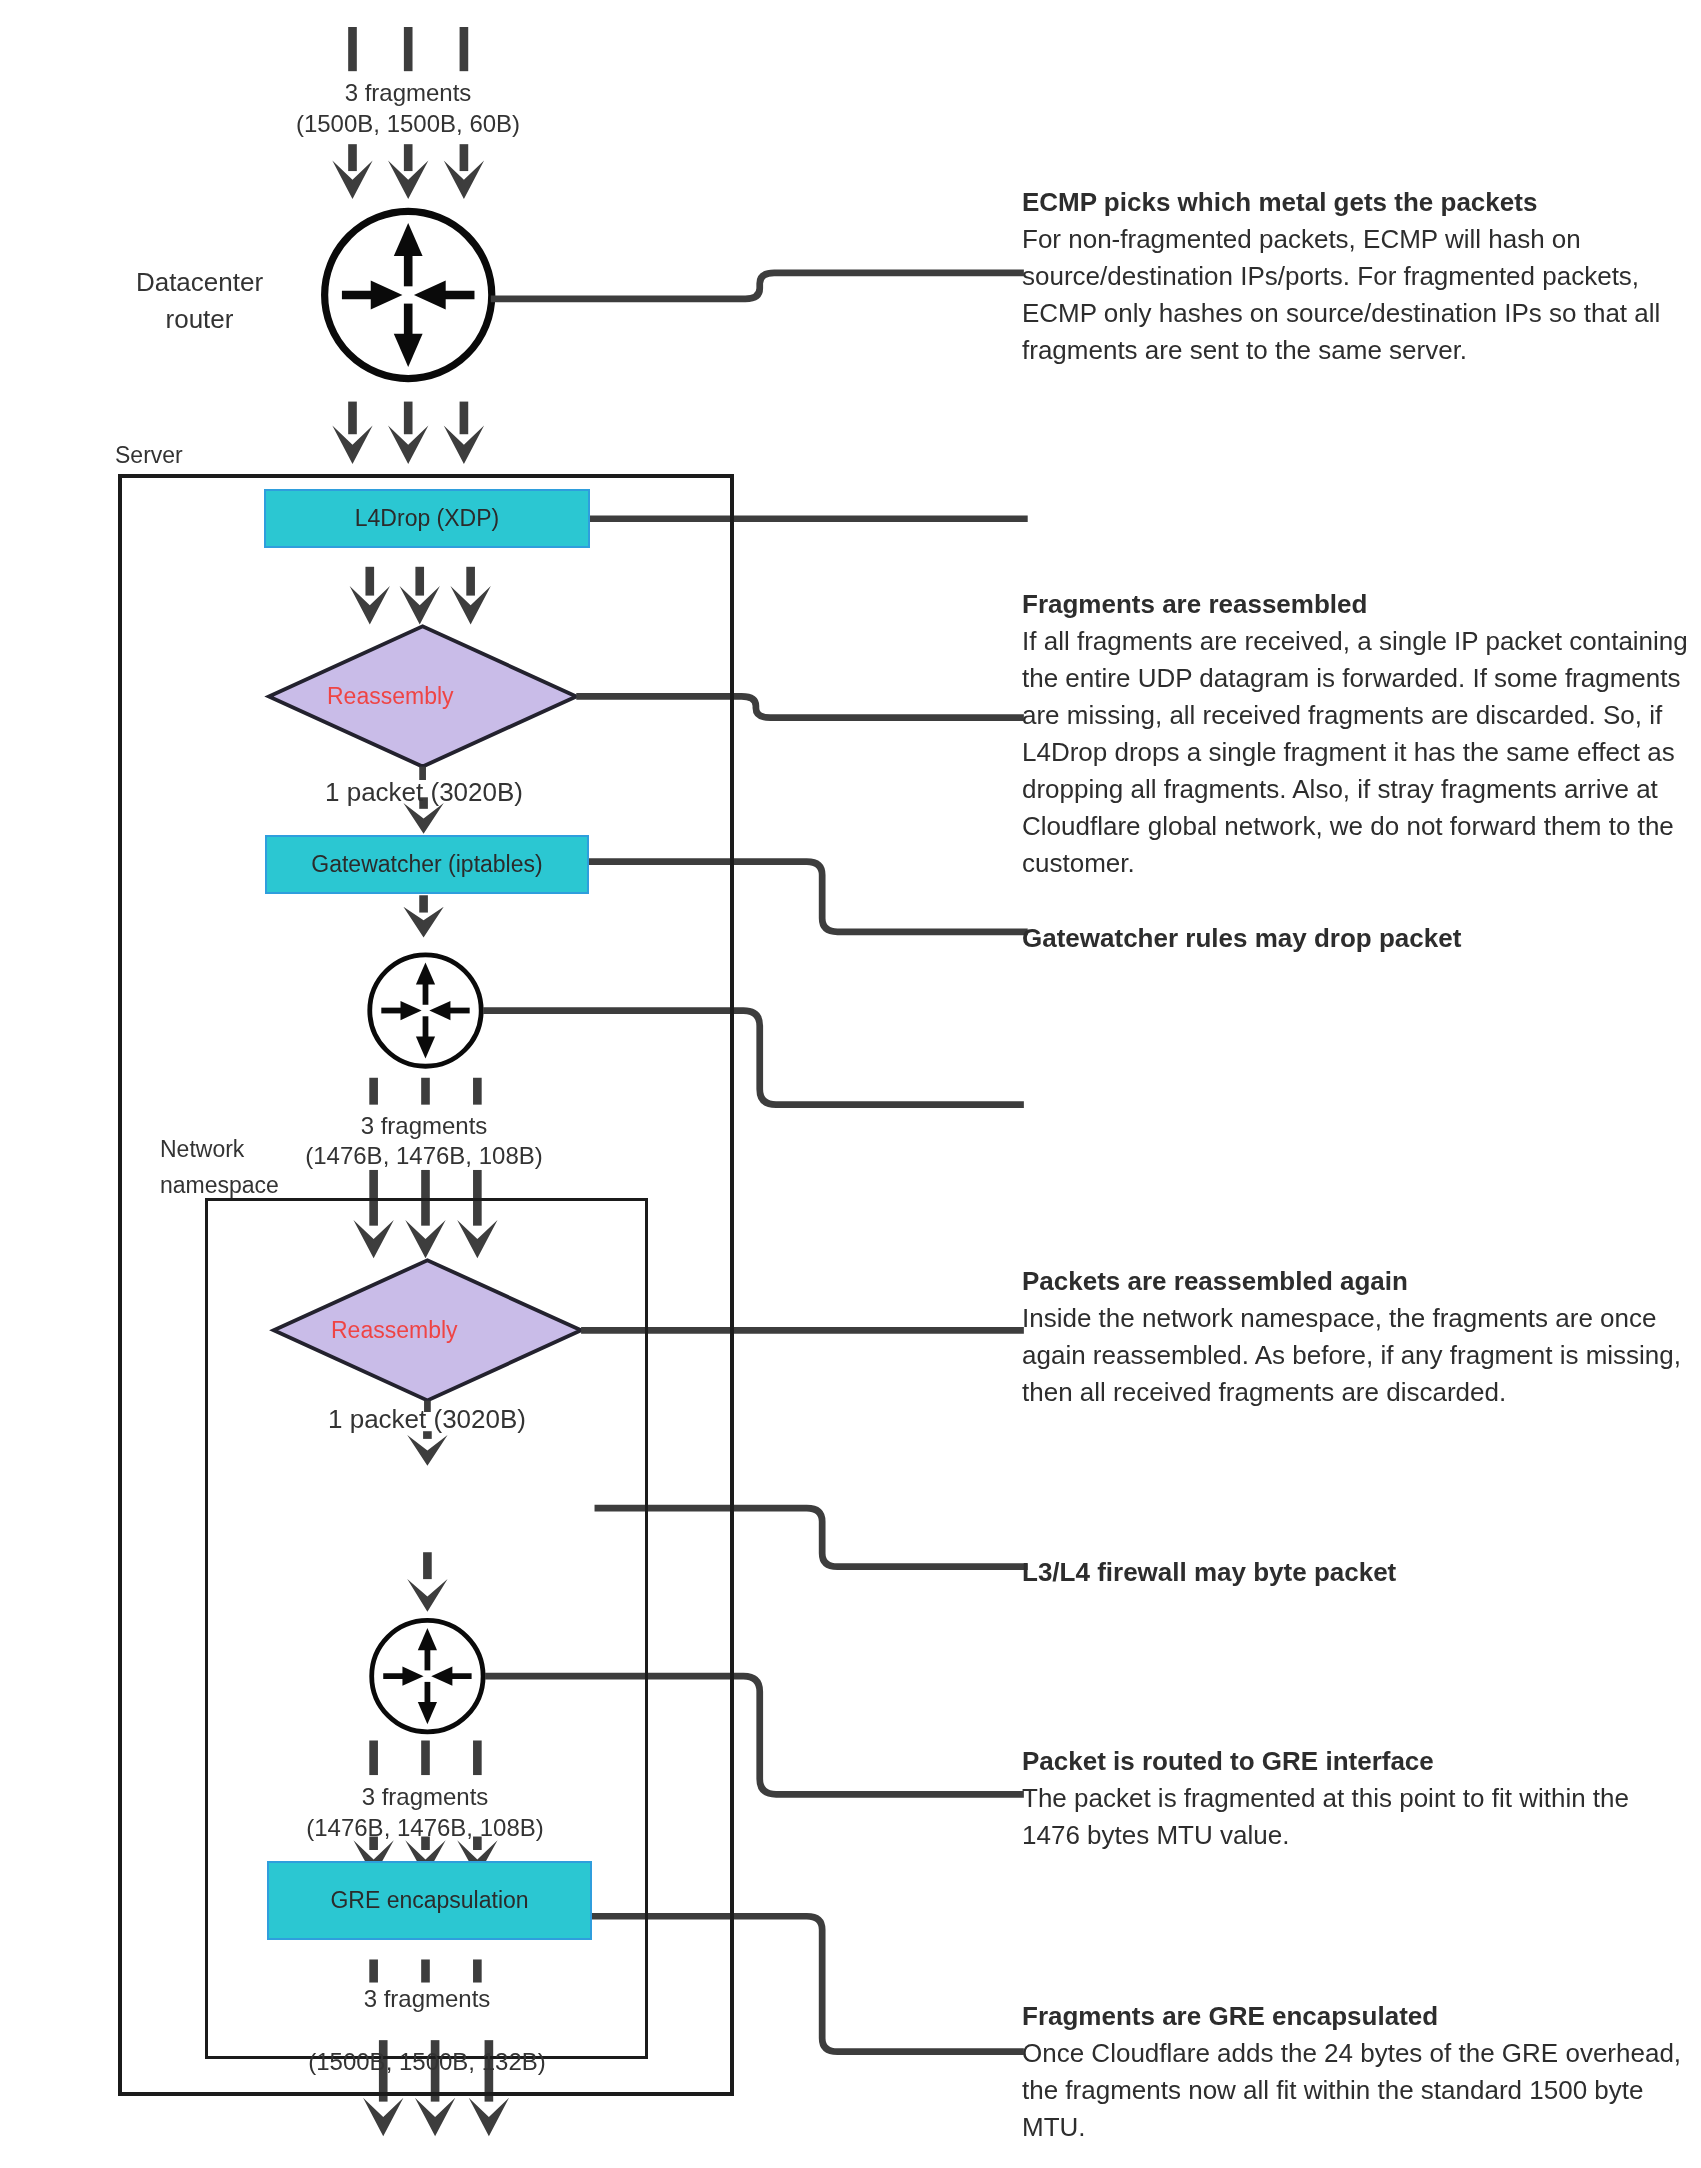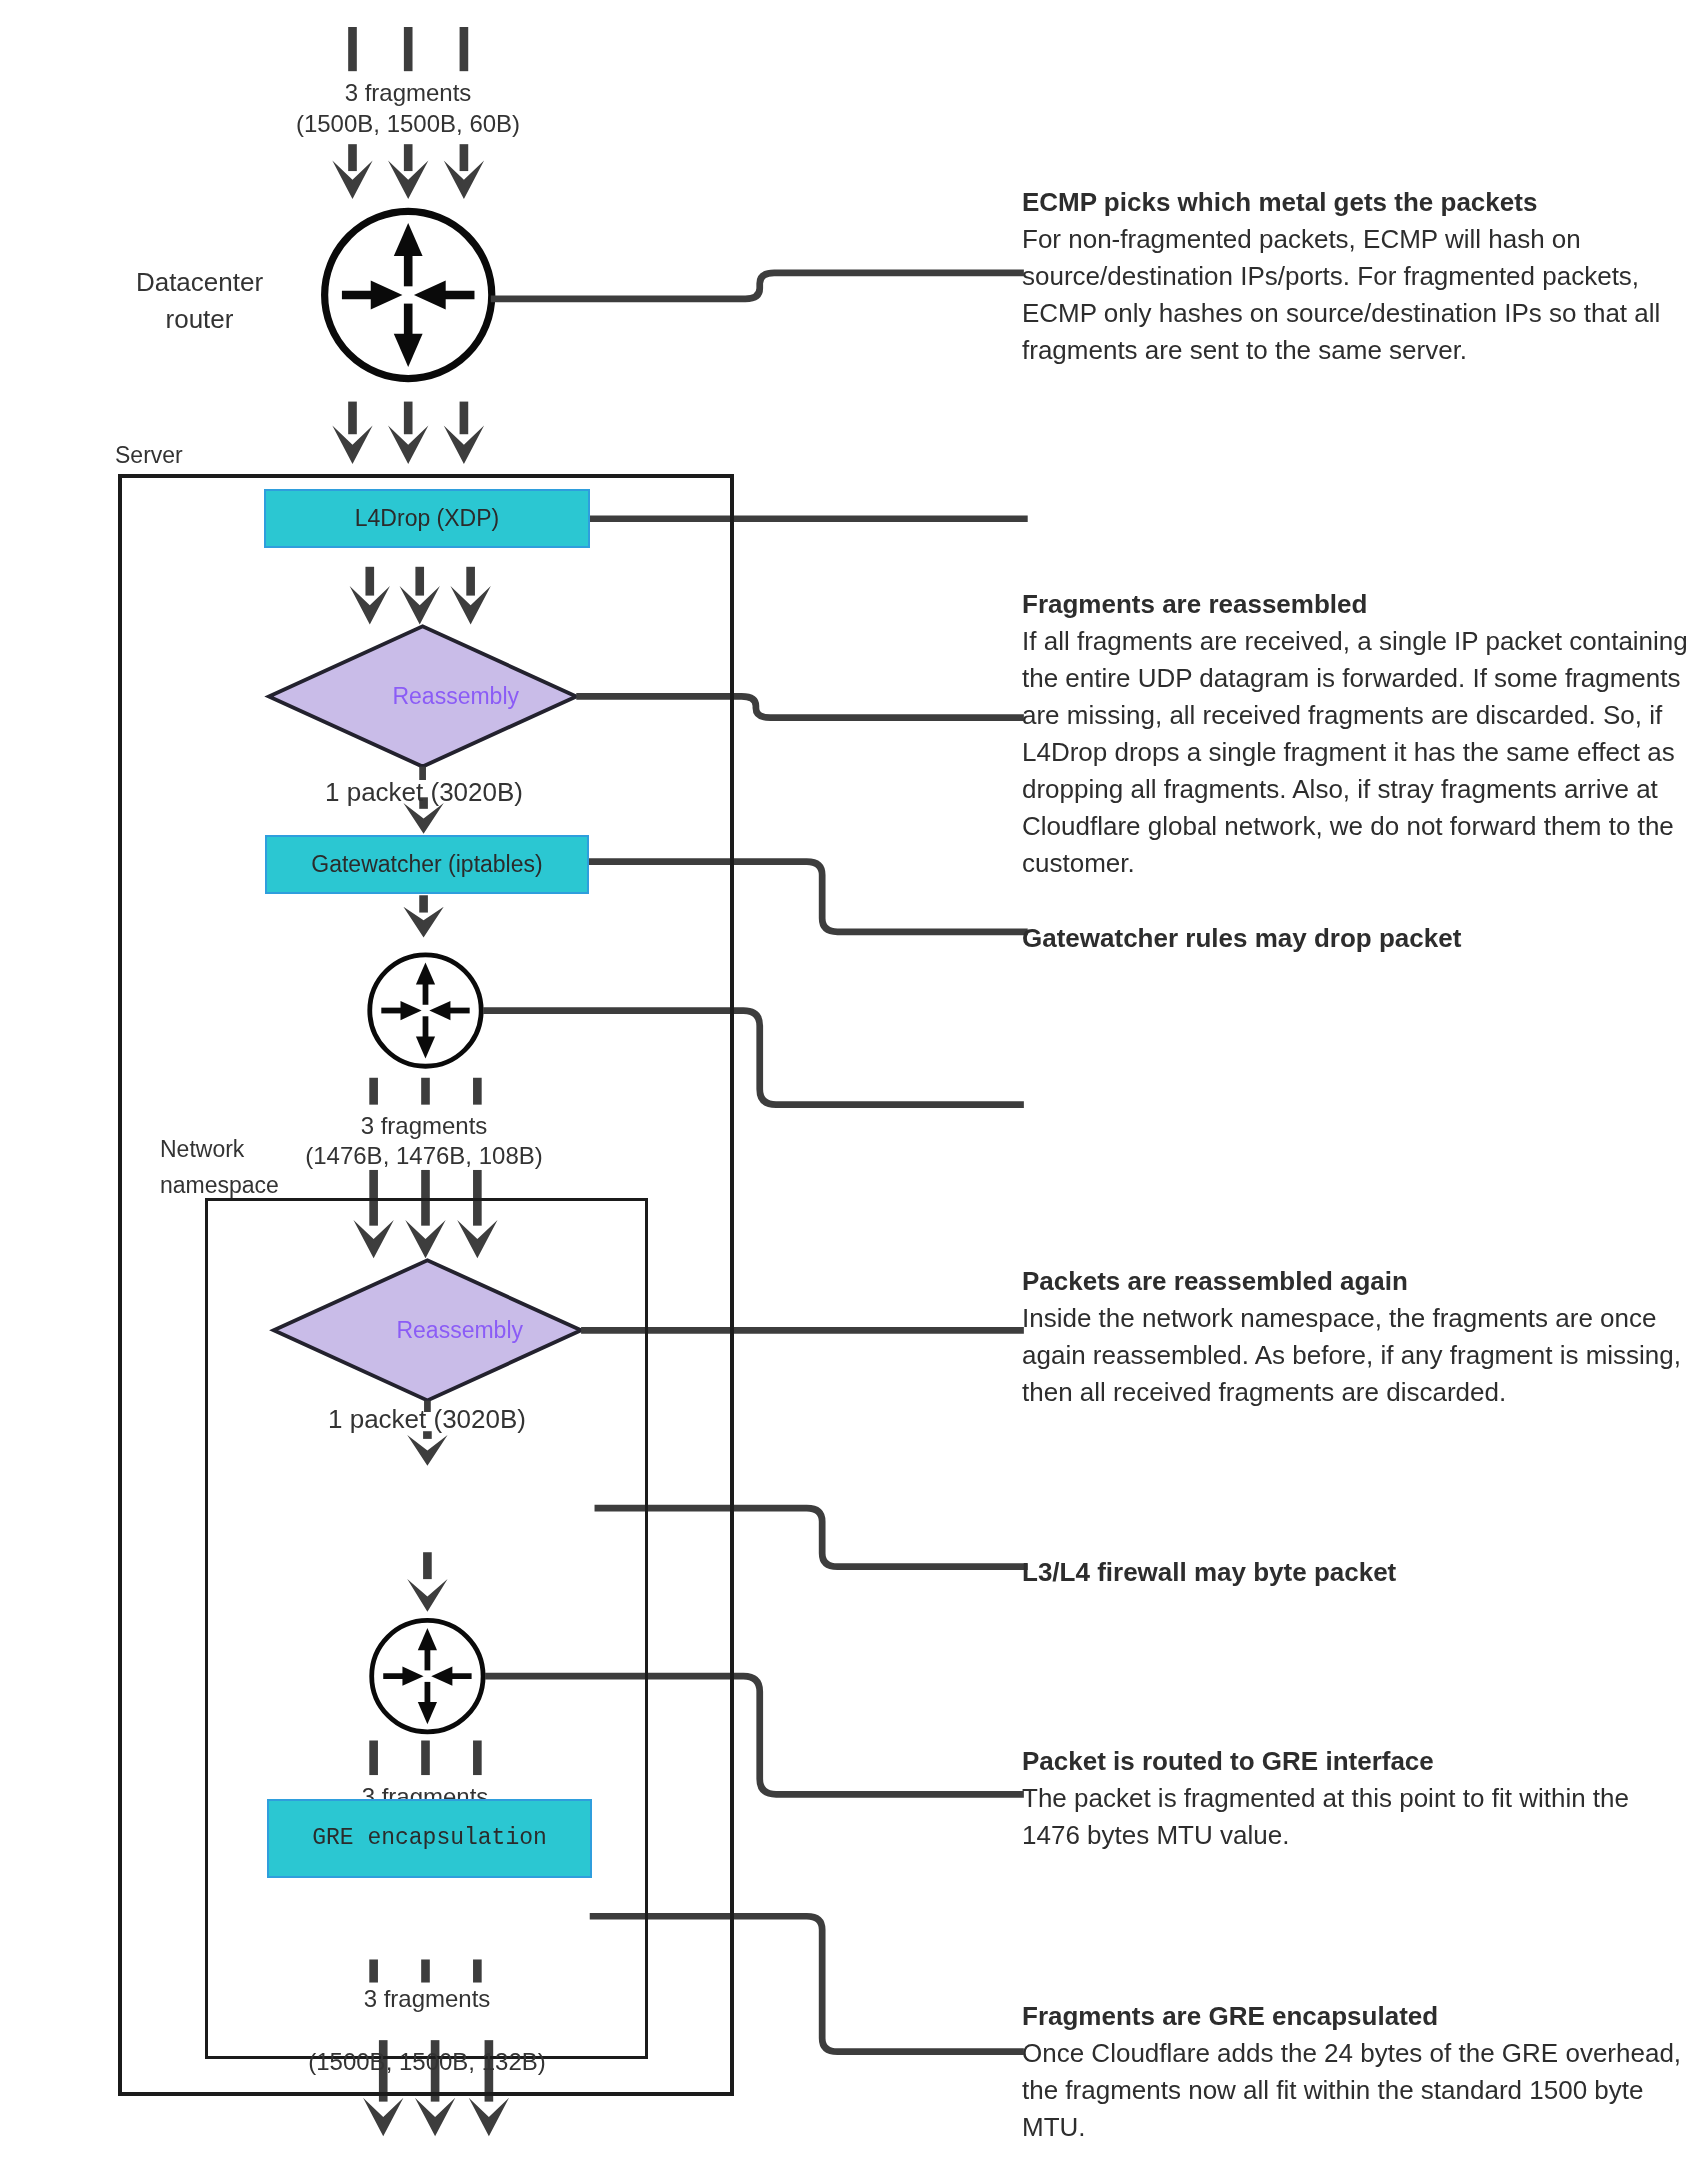--- a/index.html
+++ b/index.html
@@ -8,21 +8,21 @@
   #gfx{position:absolute;left:0;top:0;}
   .outline-box{position:absolute;border:4.8px solid #1b1b1b;background:transparent;}
   .outline-box.thin{border-width:3.8px;}
   .node{position:absolute;background:#2bc7d2;border:2.9px solid #2f9edd;
         display:flex;flex-direction:column;align-items:center;justify-content:center;
         font-size:23px;color:#2b2b2b;text-align:center;line-height:29px;}
   .dlabel{position:absolute;font-size:24px;color:#333;text-align:center;white-space:nowrap;}
   .dlabel.big{font-size:26px;}
   .dlabel.left{text-align:left;}
   .dlabel.small{font-size:23px;}
-  .diamond-label{position:absolute;font-size:23px;color:#8b5cf6;text-align:right;white-space:nowrap;}
+  .diamond-label{position:absolute;font-size:23px;color:#ef4444;text-align:left;white-space:nowrap;}
   .note{position:absolute;left:1022px;width:668px;font-size:26px;line-height:37px;color:#2d2d2d;}
   .note .note-title{font-weight:700;}
   .note .note-body{font-weight:400;}
 </style>
 </head>
 <body>
 
 <div id="canvas">
 
   <svg id="gfx" width="1701" height="2168" viewBox="0 0 1771 2257">
@@ -212,21 +212,21 @@
   <div class="dlabel small left" style="left:160px;top:1172px;">namespace</div>
 
   <div class="diamond-label" style="left:331px;top:1317px;width:192px;">Reassembly</div>
 
   <div class="dlabel big" style="left:283px;top:1404px;width:288px;">1 packet (3020B)</div>
 
 
   <div class="dlabel" style="left:281px;top:1783px;width:288px;">3 fragments</div>
   <div class="dlabel" style="left:281px;top:1814px;width:288px;">(1476B, 1476B, 108B)</div>
 
-  <div class="node" style="left:267px;top:1799px;width:321px;height:75px;font-family:Liberation Mono, monospace;">
+  <div class="node" style="left:267px;top:1861px;width:321px;height:75px;">
     <span>GRE encapsulation</span>
   </div>
 
   <div class="dlabel" style="left:283px;top:1985px;width:288px;">3 fragments</div>
   <div class="dlabel" style="left:283px;top:2016px;width:288px;margin-top:32px;">(1500B, 1500B, 132B)</div>
 
   <div class="note" style="top:184px;">
     <div class="note-title">ECMP picks which metal gets the packets</div>
     <div class="note-body">For non-fragmented packets, ECMP will hash on source/destination IPs/ports. For fragmented packets, ECMP only hashes on source/destination IPs so that all fragments are sent to the same server.</div>
   </div>

